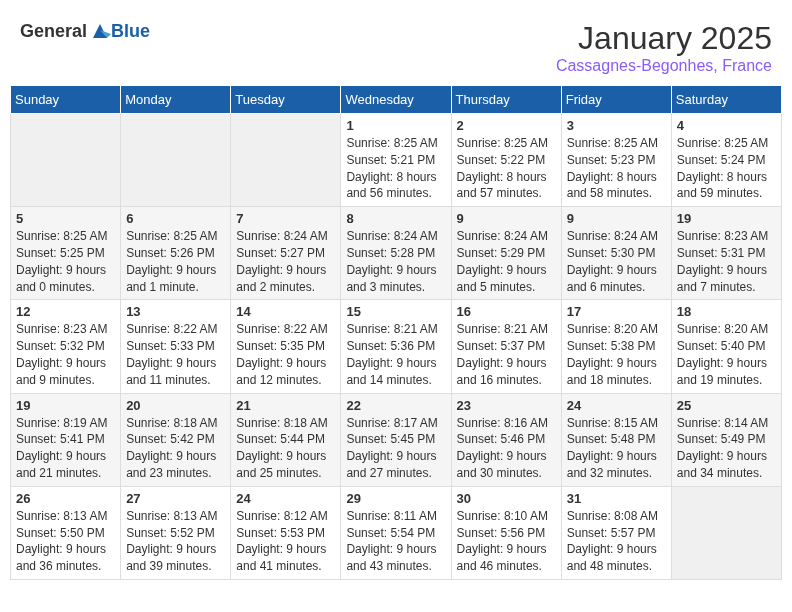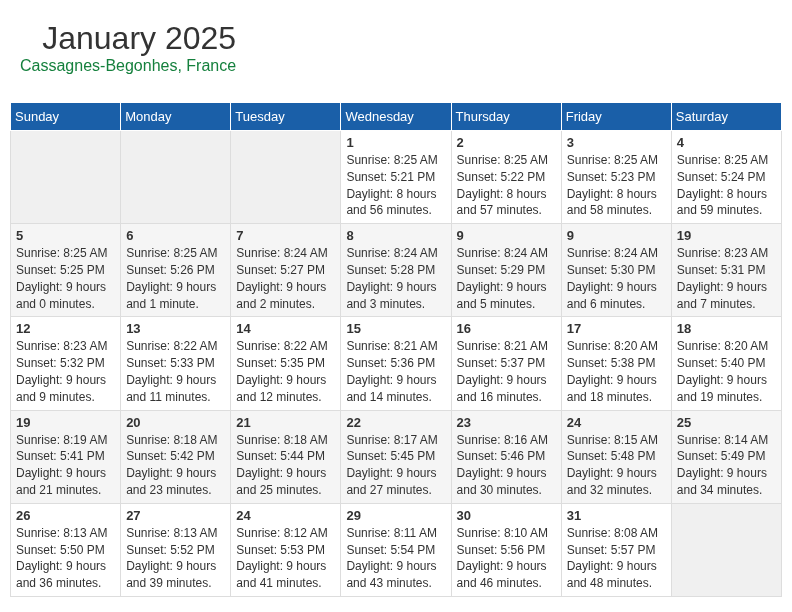--- a/index.html
+++ b/index.html
@@ -38,26 +38,26 @@
     .title-block {
       text-align: right;
     }
     .month-title {
       font-size: 32px;
       color: #333;
       font-weight: normal;
     }
     .location-title {
       font-size: 16px;
-      color: #15803d;
+      color: #8b5cf6;
     }
     .calendar {
       width: 100%;
       border-collapse: collapse;
-      margin-top: 22px;
+      margin-top: 5px;
       font-size: 11px;
     }
     .calendar th {
       background-color: #1a5fa8;
       color: #fff;
       padding: 6px 4px;
       text-align: left;
       font-size: 13px;
       font-weight: normal;
       border: 1px solid #fff;
@@ -91,20 +91,29 @@
     .day-info {
       color: #333;
       line-height: 1.4;
       font-size: 12px;
     }
   </style>
 </head>
 <body>
 
 <div class="header">
+  <div class="logo">
+    <span class="logo-text-general">General</span>
+    <svg class="logo-icon" viewBox="0 0 22 22">
+      <polygon points="4,18 11,4 18,18" fill="#1a5fa8"></polygon>
+      <polygon points="11,10 18,18 22,14" fill="#4a9fd4"></polygon>
+    </svg>
+    <br>
+    <span class="logo-text-blue">Blue</span>
+  </div>
   <div class="title-block">
     <div class="month-title">January 2025</div>
     <div class="location-title">Cassagnes-Begonhes, France</div>
   </div>
 </div>
 
 <table class="calendar">
   <thead>
     <tr>
     <th>Sunday</th>

